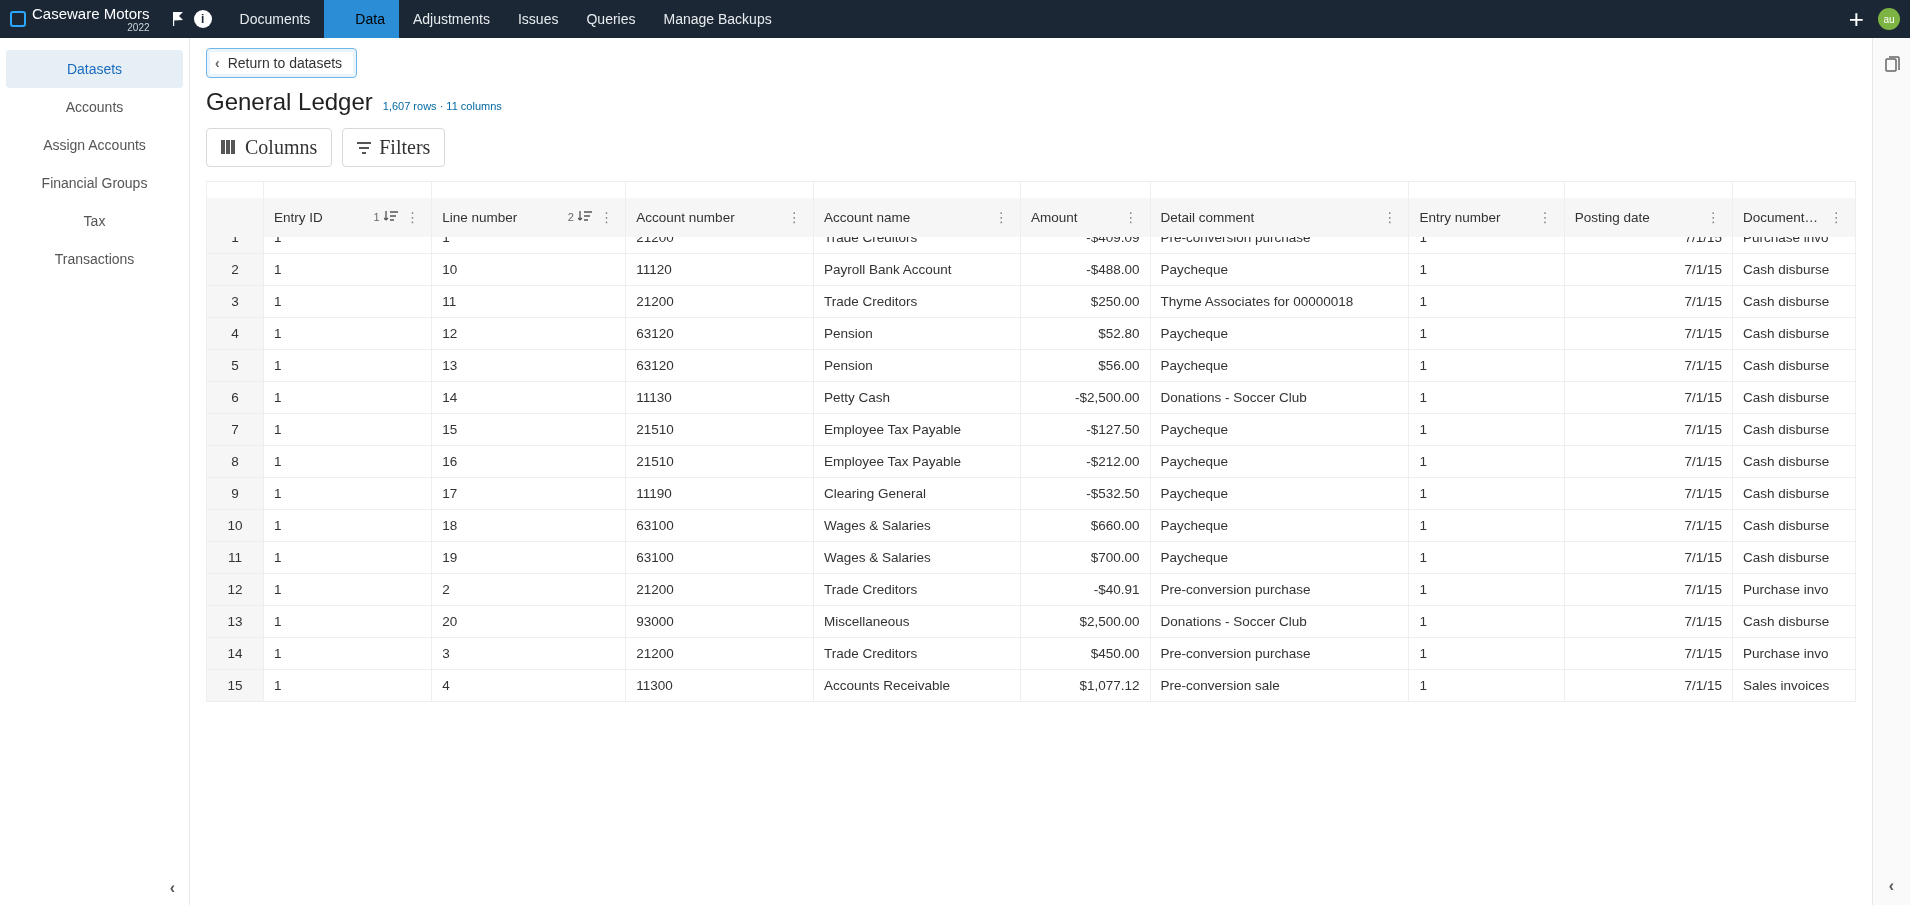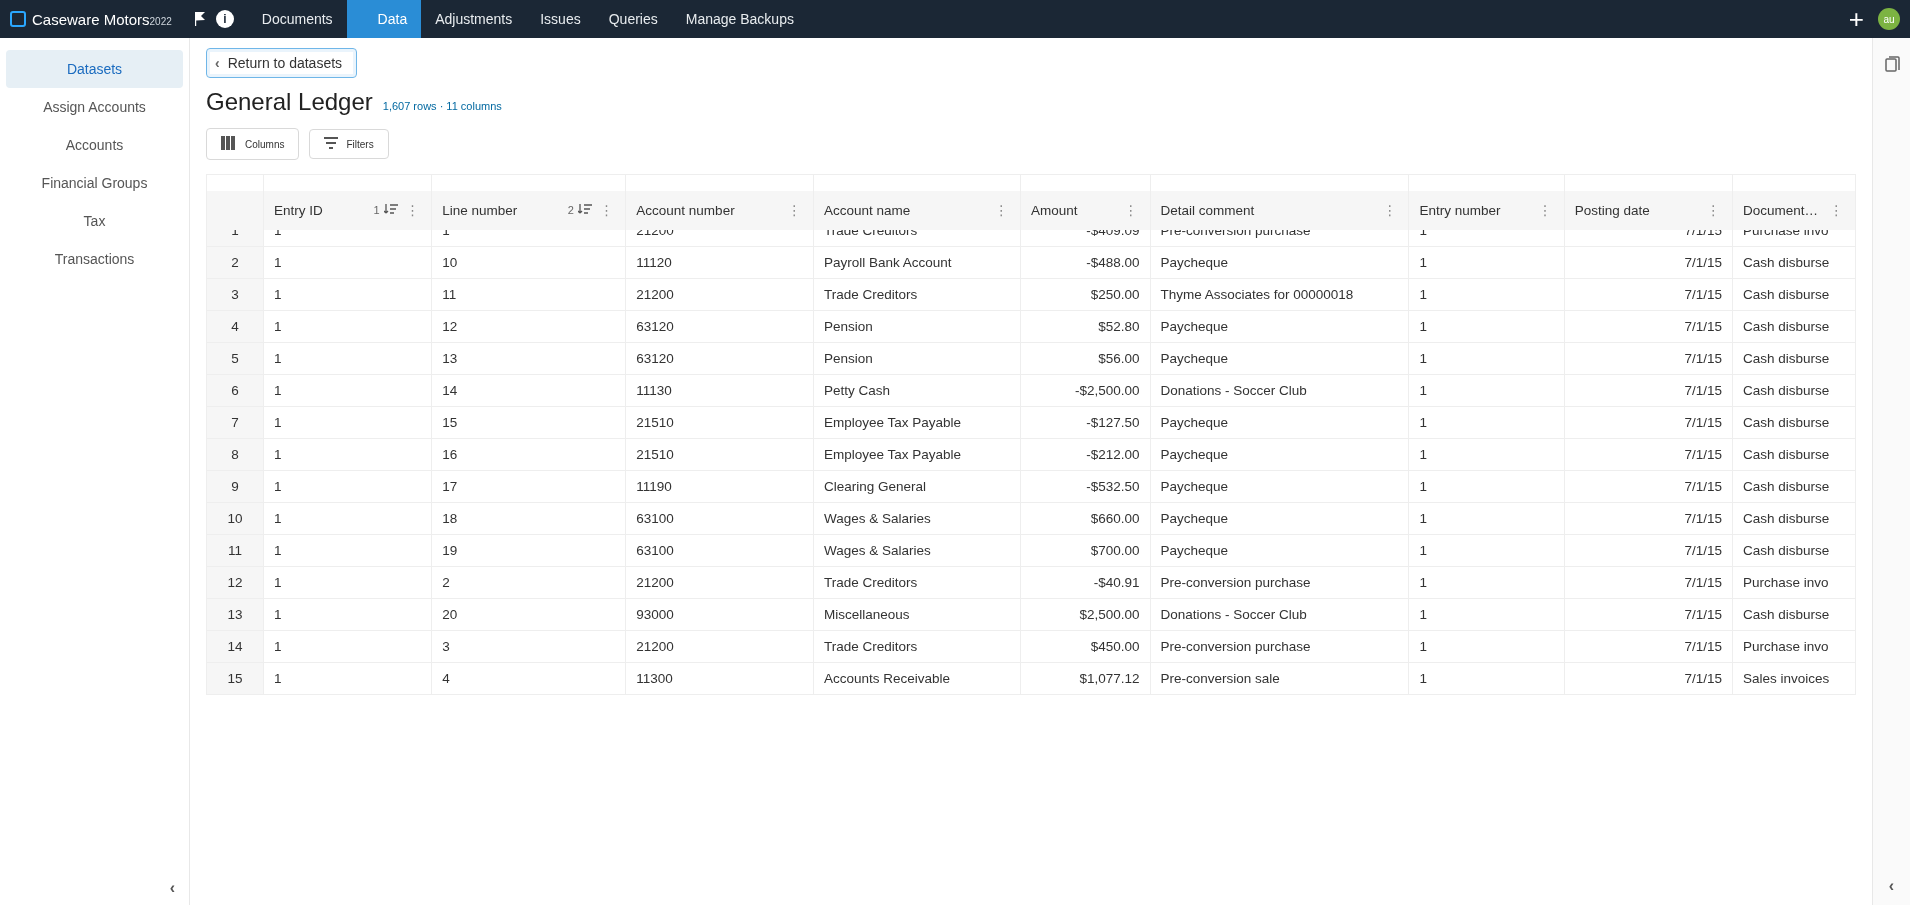--- a/index.html
+++ b/index.html
@@ -1,47 +1,47 @@
 <!DOCTYPE html>
 <html><head>
 <meta charset="utf-8">
 <style>
   * { box-sizing: border-box; margin: 0; padding: 0; }
   html, body { height: 100%; font-family: "Segoe UI", Arial, sans-serif; font-size: 14px; color: #333; background: #fff; overflow: hidden; }
   .topbar { background: #1b2735; color: #fff; height: 38px; display: flex; align-items: center; padding: 0 10px; }
   .brand-box { display: flex; align-items: center; gap: 6px; margin-right: 12px; }
   .brand-logo { width: 16px; height: 16px; border: 2px solid #2aa7ff; border-radius: 3px; }
-  .brand-text { display: flex; flex-direction: row; line-height: 1; }
+  .brand-text { display: flex; flex-direction: column; line-height: 1; }
   .brand-name { font-size: 15px; font-weight: 500; color: #fff; }
   .brand-year { font-size: 10px; color: #cfd6dd; align-self: flex-end; margin-top: 2px; }
   .flag-icon { margin: 0 8px; display: flex; align-items: center; }
   .info-icon { width: 18px; height: 18px; border-radius: 50%; background: #fff; color: #1b2735; display: flex; align-items: center; justify-content: center; font-size: 12px; font-weight: bold; margin-right: 14px; cursor: pointer; }
   .topnav { display: flex; height: 100%; }
   .topnav-item { display: flex; align-items: center; padding: 0 14px; color: #e8ecef; cursor: pointer; font-size: 14px; height: 100%; }
-  .topnav-item.active { background: #2a8dd6; color: #ffffff; padding-left: 31px; }
+  .topnav-item.active { background: #2a8dd6; color: #000000; padding-left: 31px; }
   .topbar-spacer { flex: 1; }
   .plus-icon { font-size: 26px; color: #fff; margin-right: 14px; cursor: pointer; font-weight: 300; }
   .avatar { width: 22px; height: 22px; border-radius: 50%; background: #7cb342; color: #fff; display: flex; align-items: center; justify-content: center; font-size: 10px; cursor: pointer; }
 
   .shell { display: flex; height: calc(100% - 38px); }
   .sidebar { width: 190px; border-right: 1px solid #e8e8e8; background: #fff; display: flex; flex-direction: column; padding-top: 12px; text-align: center; }
   .side-item { padding: 11px 18px; cursor: pointer; color: #555; font-size: 14px; }
   .side-item.active { background: #e6eff5; color: #1a6bbf; font-weight: 500; border-radius: 4px; margin: 0 6px; }
   .side-spacer { flex: 1; }
   .side-collapse { display: flex; justify-content: flex-end; padding: 8px 14px; color: #555; cursor: pointer; font-size: 16px; font-weight: bold; }
 
   .main { flex: 1; display: flex; flex-direction: column; padding: 10px 0 0 0; overflow: hidden; background: #fff; }
   .crumb-row { padding: 0 16px 8px 16px; }
   .back-pill { display: inline-flex; align-items: center; gap: 8px; border: 1px solid #6fb6e8; border-radius: 4px; padding: 6px 14px 6px 8px; cursor: pointer; color: #333; box-shadow: 0 0 0 3px rgba(111,182,232,0.15) inset; }
   .back-chevron { font-weight: bold; color: #666; }
   .title-row { display: flex; align-items: baseline; gap: 10px; padding: 2px 16px 12px 16px; }
   .page-title { font-size: 24px; font-weight: 400; color: #222; }
   .page-meta { color: #0369a1; font-size: 11px; }
   .toolbar-row { display: flex; align-items: center; gap: 10px; padding: 0 16px 14px 16px; }
-  .tool-btn { display: inline-flex; align-items: center; gap: 8px; border: 1px solid #d9d9d9; background: #fff; border-radius: 4px; padding: 7px 14px; cursor: pointer; color: #333; font-size: 10px; }
+  .tool-btn { display: inline-flex; align-items: flex-end; gap: 8px; border: 1px solid #d9d9d9; background: #fff; border-radius: 4px; padding: 7px 14px; cursor: pointer; color: #333; font-size: 20px; font-family: Liberation Serif, serif; }
   .tool-spacer { flex: 1; }
   .refresh-highlight { border: 3px solid #d22f2f; border-radius: 2px; padding: 6px; }
   .refresh-btn { display: inline-flex; align-items: center; gap: 8px; background: #1a7bc9; color: #fff; border-radius: 4px; padding: 8px 16px; cursor: pointer; font-size: 14px; font-weight: 500; }
   .refresh-btn svg { fill: #fff; }
 
   .grid-wrap { flex: 1; overflow: auto; margin: 0 16px 10px 16px; position: relative; }
   table.grid { border-collapse: collapse; width: 100%; table-layout: fixed; }
   .grid th, .grid td { border: 1px solid #eee; padding: 8px 10px; font-size: 13.5px; white-space: nowrap; overflow: hidden; text-overflow: ellipsis; }
   .grid thead th { background: #f6f6f6; position: sticky; top: 16px; color: #333; font-weight: 500; text-align: left; height: 40px; }
   .grid td { color: #333; }
@@ -97,22 +97,22 @@
     </div>
   <div class="topbar-spacer"></div>
   <span class="plus-icon">+</span>
   <span class="avatar">au</span>
 </div>
 
 <div class="shell">
   <div class="sidebar">
     <div id="side-items">
         <div class="side-item active">Datasets</div>
+        <div class="side-item">Accounts</div>
         <div class="side-item">Assign Accounts</div>
-        <div class="side-item">Accounts</div>
         <div class="side-item">Financial Groups</div>
         <div class="side-item">Tax</div>
         <div class="side-item">Transactions</div>
       </div>
     <div class="side-spacer"></div>
     <div class="side-collapse">‹</div>
   </div>
 
   <div class="main">
     <div class="crumb-row">

